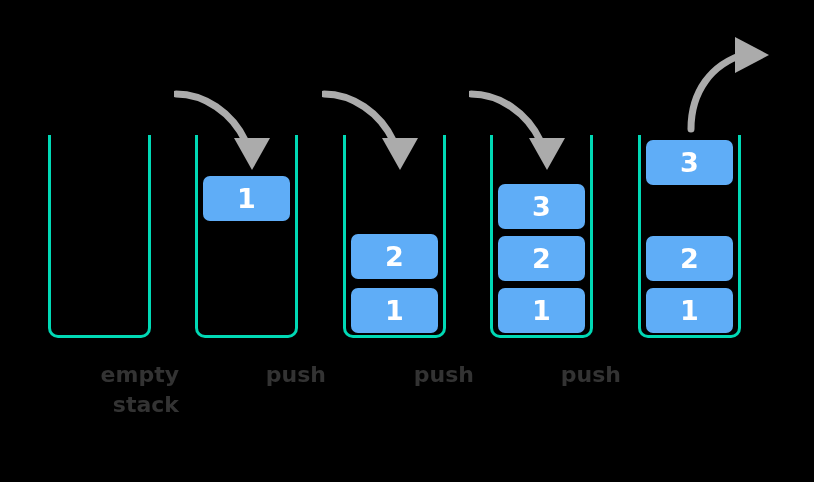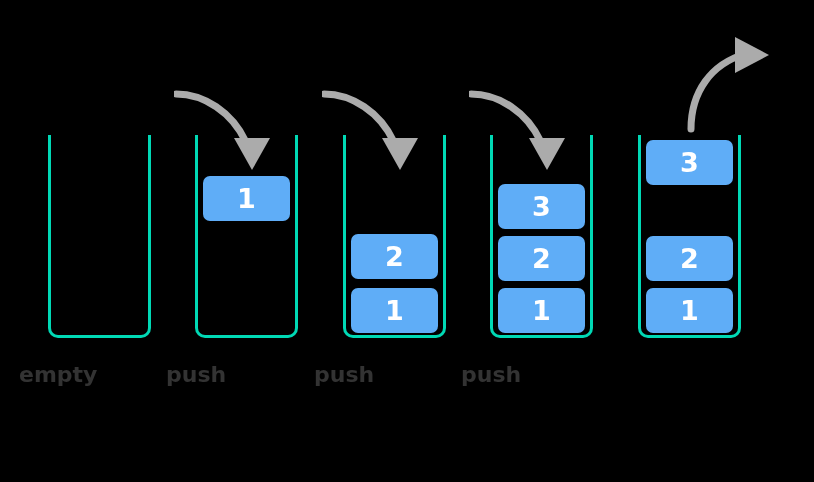--- a/index.html
+++ b/index.html
@@ -50,21 +50,21 @@
     display: flex;
     align-items: center;
     justify-content: center;
     line-height: 1;
   }
   .caption {
     position: absolute;
     top: 360px;
     left: 0;
     width: 160px;
-    text-align: left;
+    text-align: right;
     color: #333333;
     font-size: 22px;
     font-weight: bold;
     line-height: 1.35;
   }
   .arrow-svg {
     position: absolute;
     pointer-events: none;
   }
   .arrow-push {
@@ -78,20 +78,21 @@
 </style>
 </head>
 <body>
 
 <div id="canvas">
 
   <div class="stack-col" style="left:19px">
     <div class="container-shape"></div>
     <div class="caption">
       <div>empty</div>
+      <div>stack</div>
     </div>
   </div>
 
   <div class="stack-col" style="left:166px">
     <svg class="arrow-svg arrow-push" width="110" height="95" viewBox="0 0 110 95">
       <path d="M2,14 C30,14 58,32 72,62" stroke="#ababab" stroke-width="7" fill="none" stroke-linecap="round"></path>
       <polygon points="60,58 96,58 78,90" fill="#ababab"></polygon>
     </svg>
     <div class="container-shape"></div>
     <div class="block" style="top:176px">

